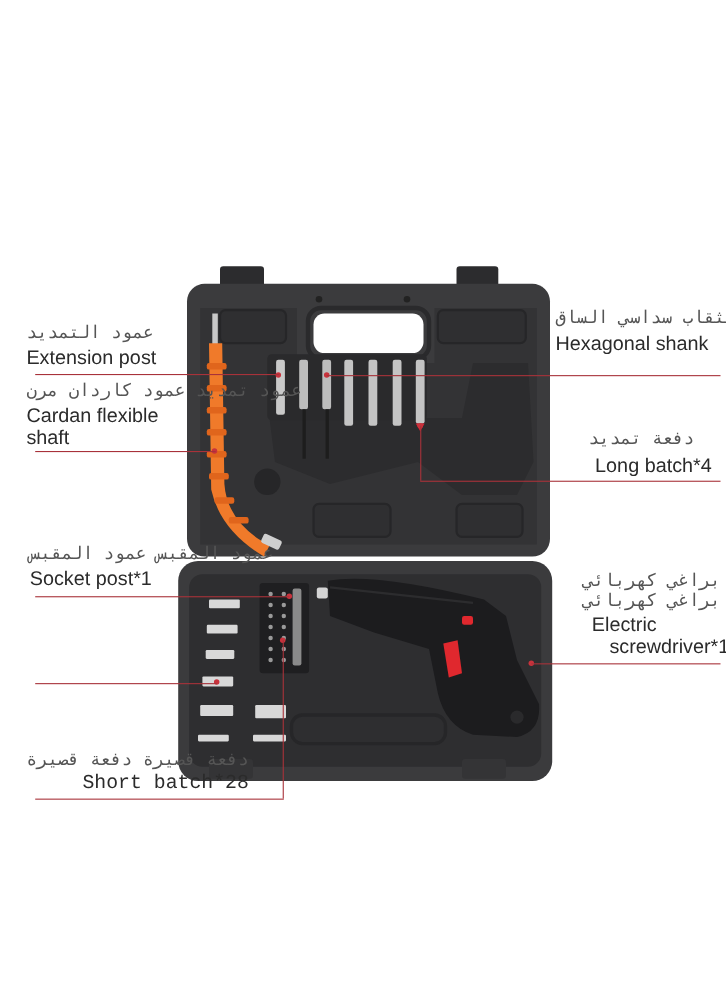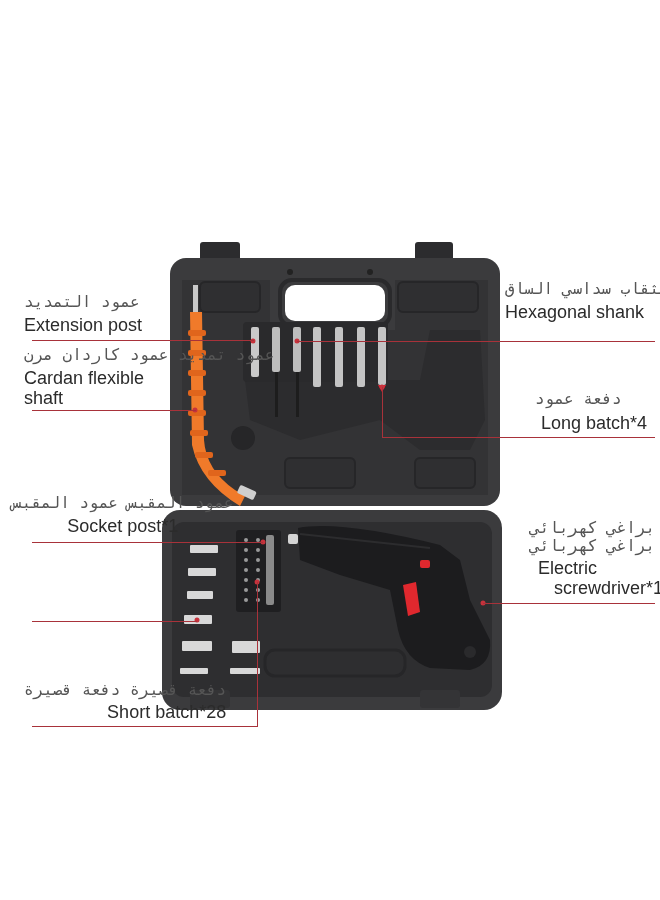--- a/index.html
+++ b/index.html
@@ -153,38 +153,38 @@
     <span class="ar">عمود تمديد عمود كاردان مرن</span>
     <span class="en" style="margin-top:5px;">Cardan flexible</span>
     <span class="en">shaft</span>
   </div>
 
   <div class="label" style="left:24px; top:296px;">
     <span class="ar">عمود التمديد</span>
     <span class="en" style="margin-top:5px;">Extension post</span>
   </div>
 
-  <div class="label" style="left:12px; top:497px;">
+  <div class="label" style="left:27px; top:497px;">
     <span class="ar">عمود المقبس عمود المقبس</span>
-    <span class="en" style="margin-top:5px;text-align:center;">Socket post*1</span>
+    <span class="en" style="margin-top:5px;">Socket post*1</span>
   </div>
 
 
   <div class="label" style="left:24px; top:684px;text-align:right;">
     <span class="ar">دفعة قصيرة دفعة قصيرة</span>
-    <span class="en" style="margin-top:4px;">Short batch*28</span>
+    <span class="en" style="margin-top:4px;font-family:Liberation Mono, monospace;">Short batch*28</span>
   </div>
 
   <div class="label" style="left:505px; top:283px;">
     <span class="ar">مثقاب سداسي الساق</span>
     <span class="en" style="margin-top:5px;">Hexagonal shank</span>
   </div>
 
   <div class="label" style="left:535px; top:393px;">
-    <span class="ar">دفعة عمود</span>
+    <span class="ar">دفعة تمديد</span>
     <span class="en" style="margin-top:6px; margin-left:6px;">Long batch*4</span>
   </div>
 
   <div class="label" style="left:530px; top:522px;">
     <span class="ar">مفك براغي كهربائي</span>
     <span class="ar" style="margin-top:4px;">مفك براغي كهربائي</span>
     <span class="en" style="margin-top:4px; margin-left:8px;">Electric</span>
     <span class="en" style="margin-left:24px;">screwdriver*1</span>
   </div>
 

